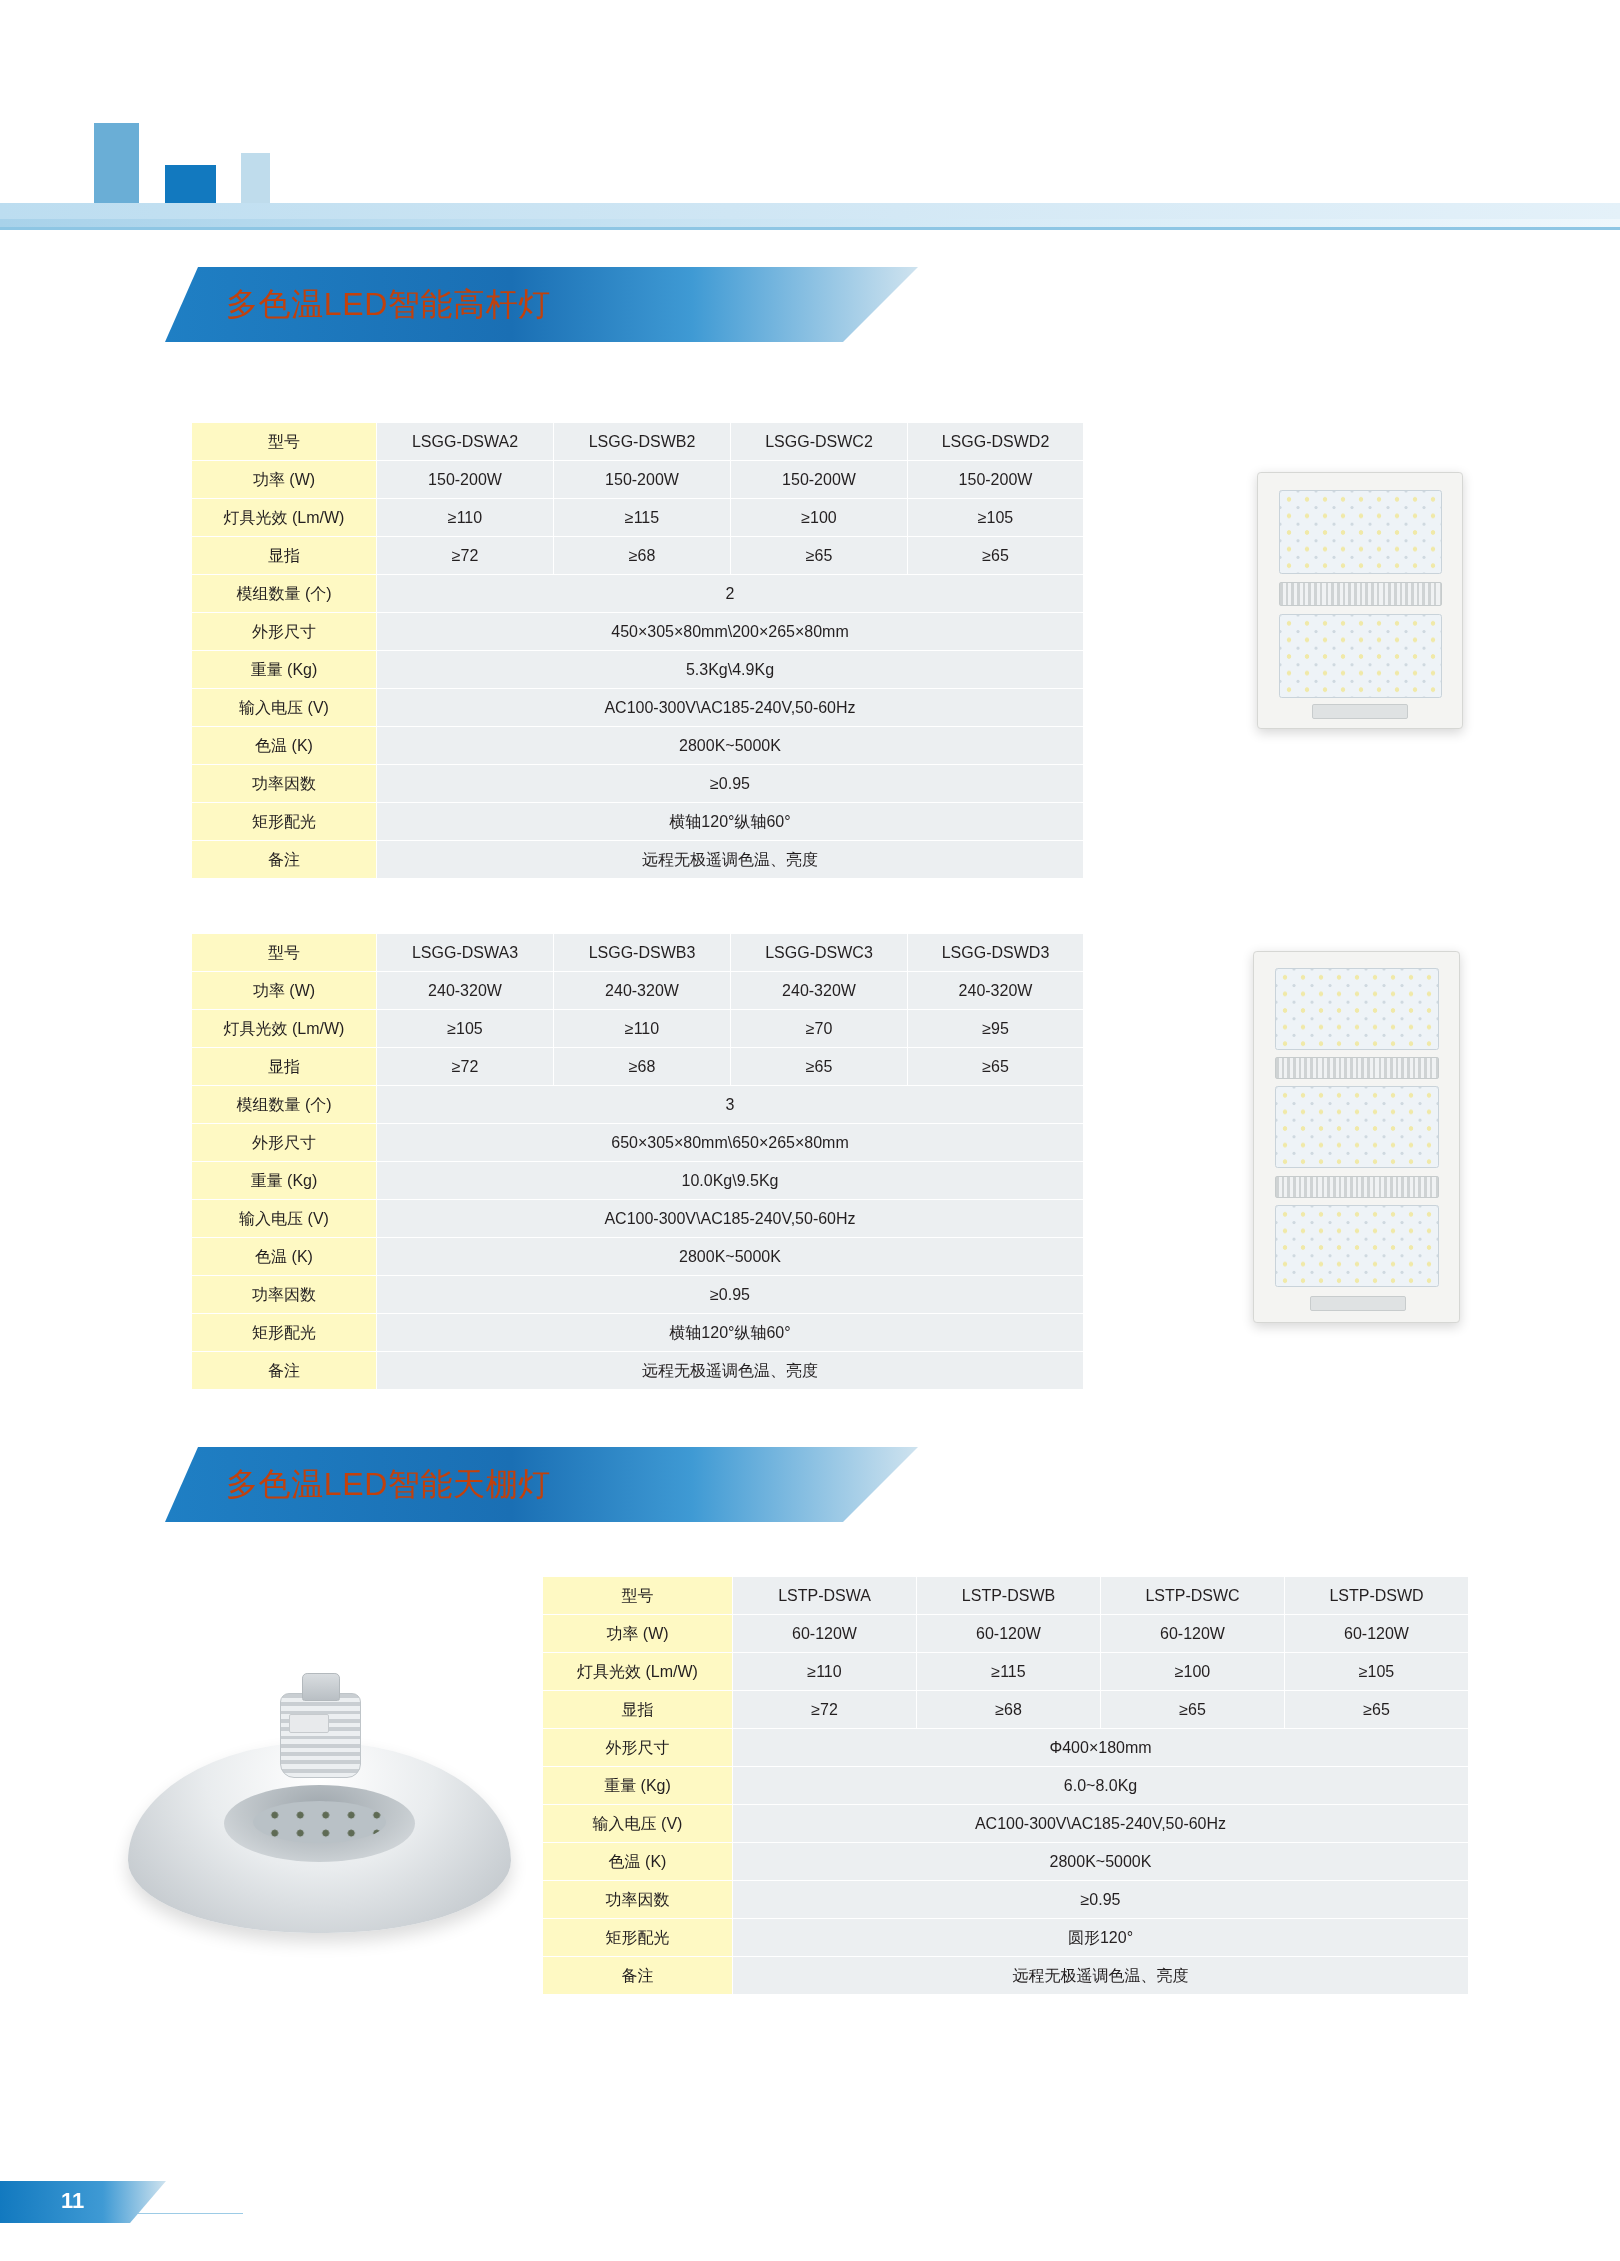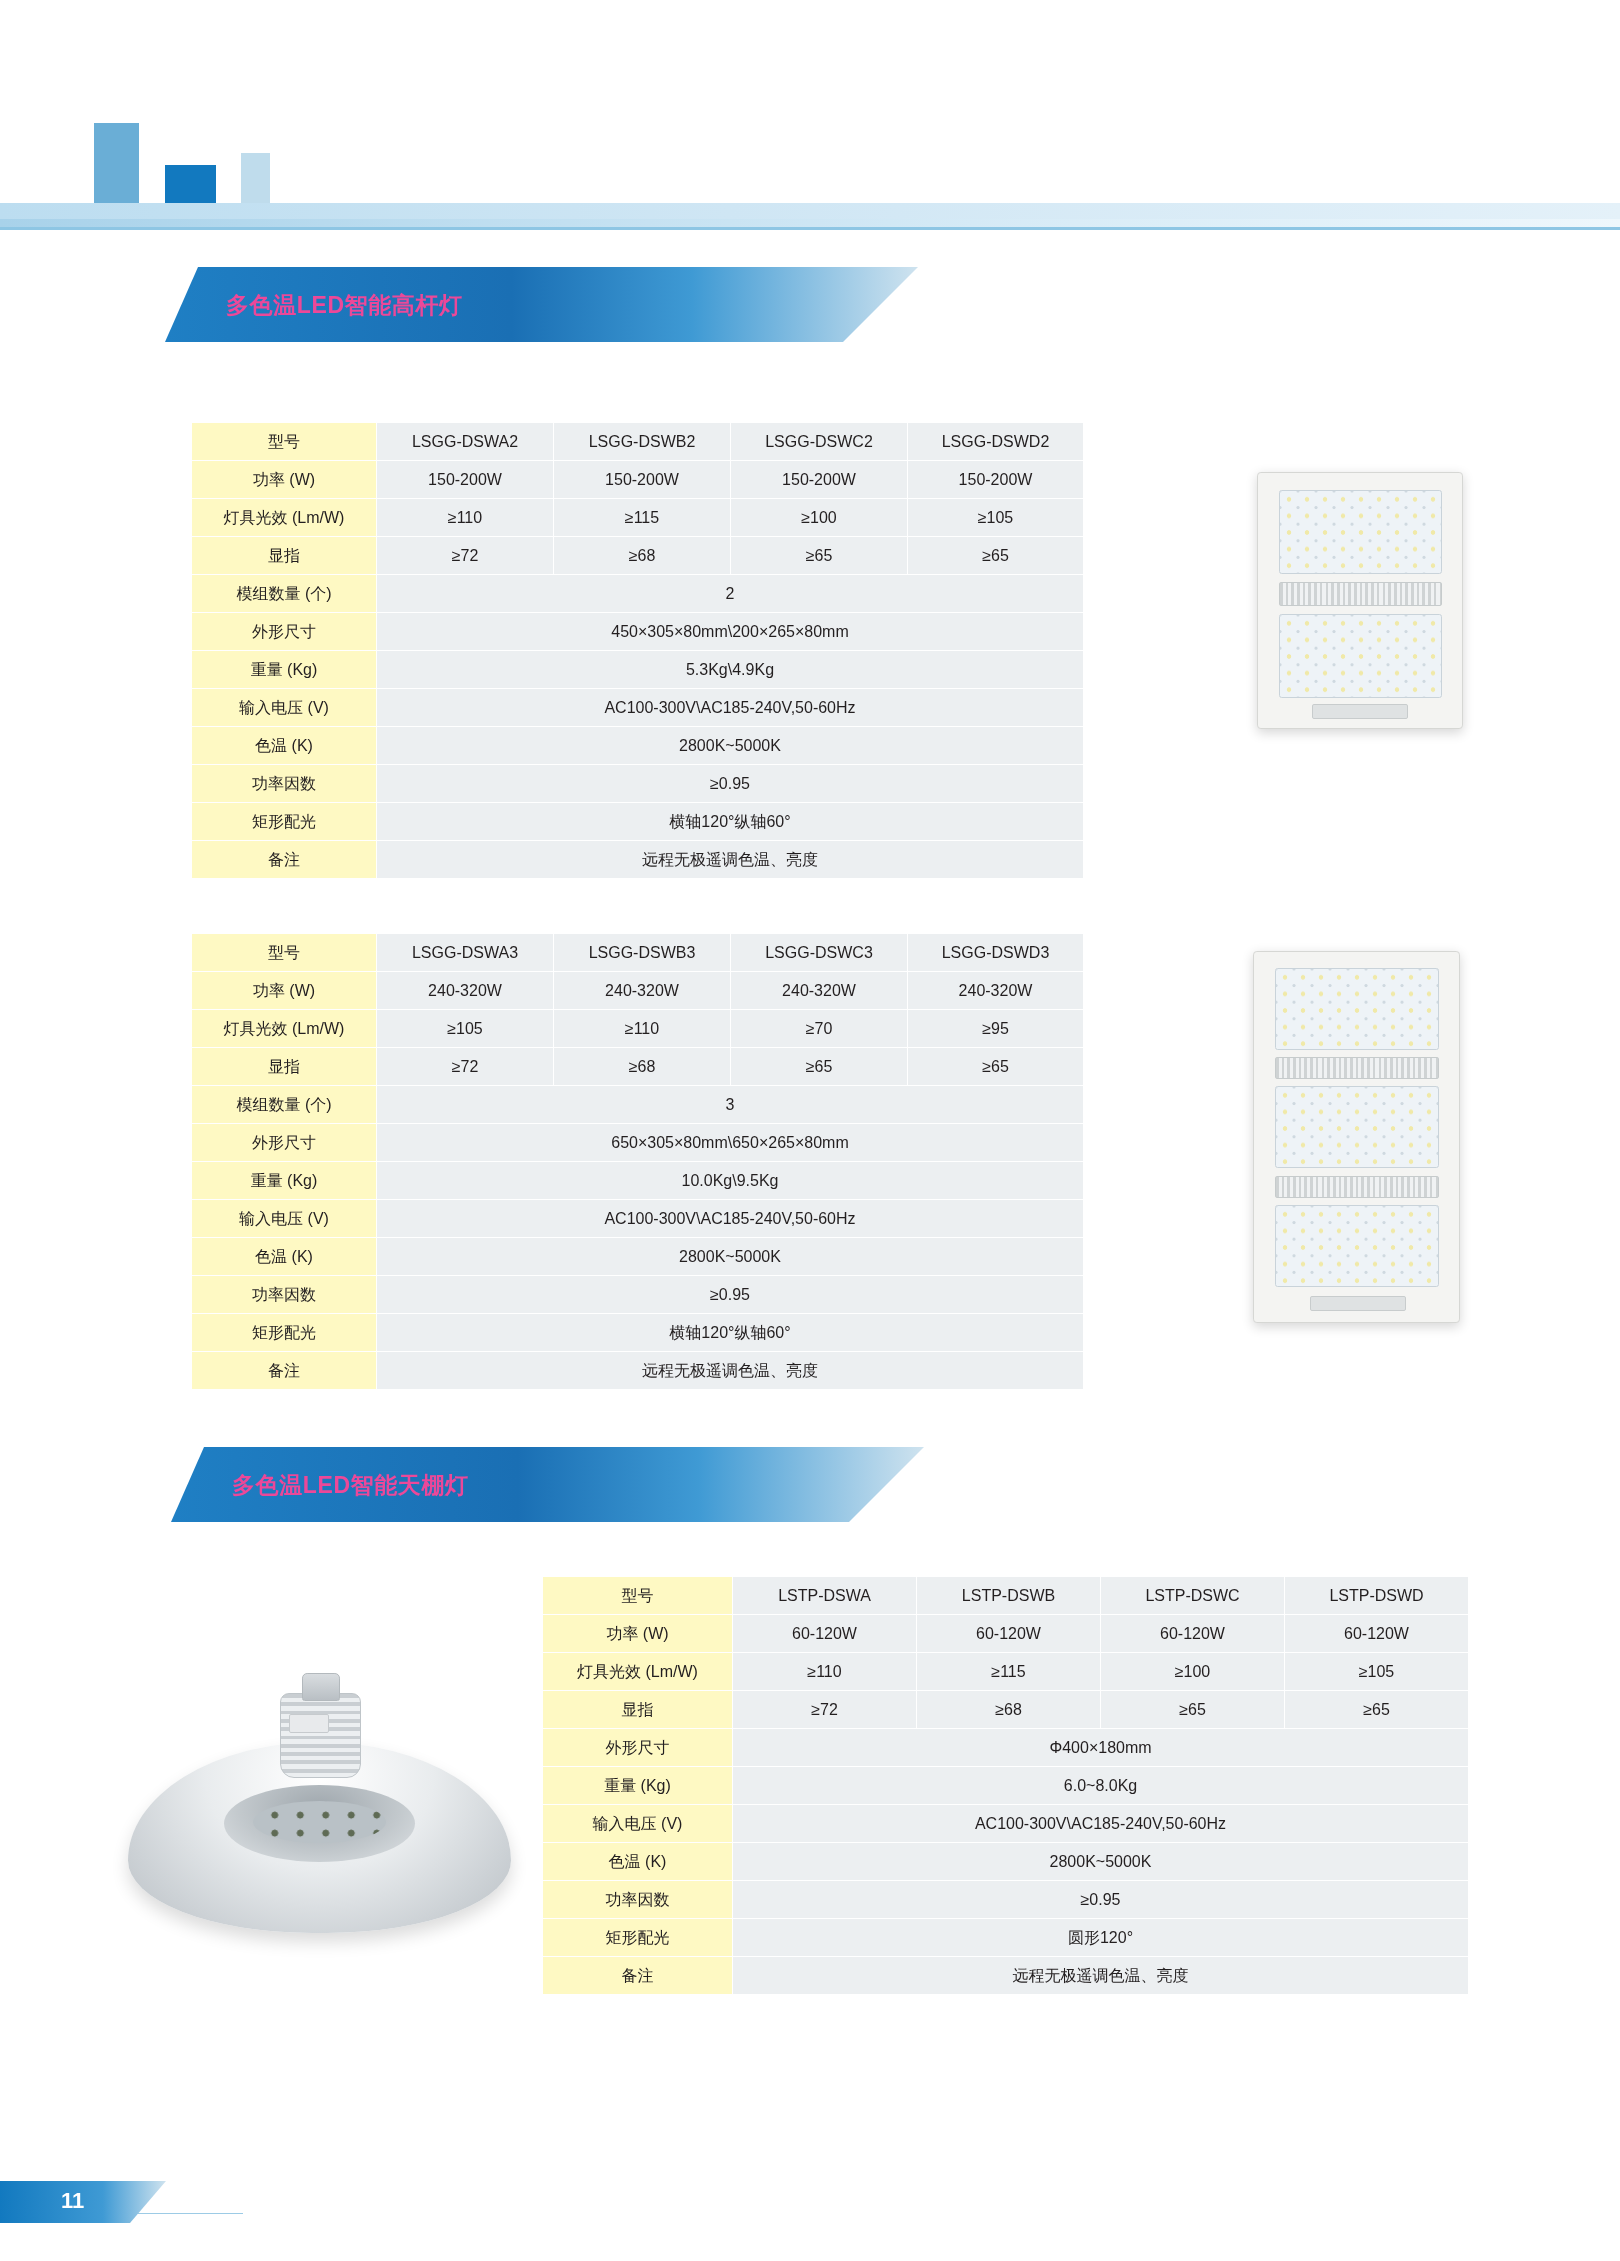--- a/index.html
+++ b/index.html
@@ -80,29 +80,29 @@
     width: calc(100% - 96px);
     background: linear-gradient(to right, #d7dde2 0%, #eceff1 70%, #ffffff 100%);
     clip-path: polygon(25.5px 0, 100% 0, calc(100% - 25.5px) 100%, 0 100%);
     z-index: -1;
   }
   .banner .title {
     position: absolute;
     left: 61px;
     top: 50%;
     transform: translateY(-50%);
-    color: #ec4899;
-    font-size: 23px;
-    font-weight: bold;
+    color: #c2410c;
+    font-size: 32px;
+    font-weight: normal;
     letter-spacing: 0.6px;
     white-space: nowrap;
   }
 
   #banner-1 { left: 165px; top: 267px; width: 753px; }
-  #banner-2 { left: 171px; top: 1447px; width: 753px; }
+  #banner-2 { left: 165px; top: 1447px; width: 753px; }
 
   
   table.spec {
     position: absolute;
     border-collapse: collapse;
     font-size: 16px;
     table-layout: fixed;
   }
   table.spec td {
     border: 1.9px solid #ffffff;

